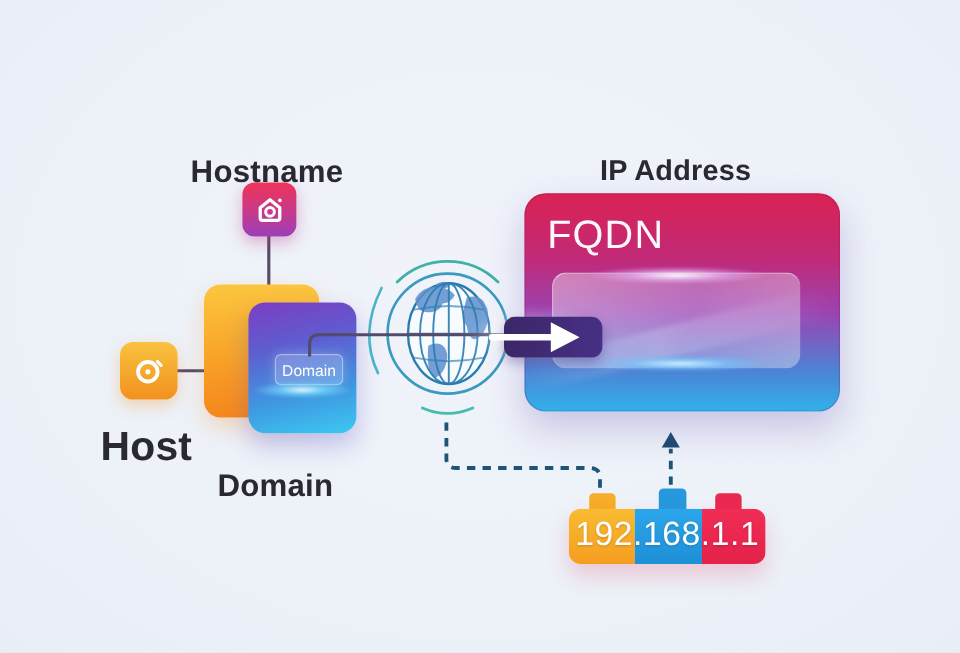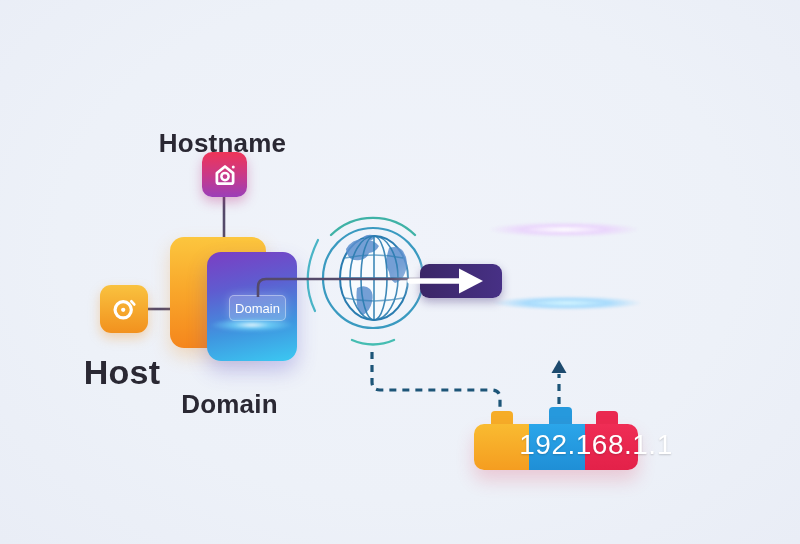--- a/index.html
+++ b/index.html
@@ -72,21 +72,21 @@
   .ip-block{left:474px;top:424px;width:164px;height:46px;border-radius:10px;overflow:hidden;
     display:flex;box-shadow:0 10px 18px rgba(225,60,90,.22);}
   .seg-orange{width:55px;background:linear-gradient(180deg,#f9bb31 0%,#f59d20 100%);}
   .seg-blue{width:56px;background:linear-gradient(180deg,#2ba6ea 0%,#1f8fd6 100%);}
   .seg-red{width:53px;background:linear-gradient(180deg,#ef2d55 0%,#e32149 100%);}
   .tab{border-radius:4px 4px 0 0;}
   .tab-orange{left:491px;top:411px;width:22px;height:15px;background:#f6ad27;}
   .tab-blue{left:549px;top:407px;width:23px;height:19px;background:#2699dd;}
   .tab-red{left:596px;top:411px;width:22px;height:15px;background:#ea2950;}
   .ip-text{left:474px;top:429px;width:164px;text-align:center;color:#fff;
-    font-size:28px;font-weight:400;letter-spacing:.5px;text-shadow:0 1px 2px rgba(0,0,0,.18);margin-left:40px;}
+    font-size:28px;font-weight:400;letter-spacing:.5px;text-shadow:0 1px 2px rgba(0,0,0,.18);}
 
   
   .z1{z-index:1;} .z2{z-index:2;} .z3{z-index:3;} .z4{z-index:4;}
   .z5{z-index:5;} .z6{z-index:6;} .z7{z-index:7;margin-top:18px;}
 </style>
 </head>
 <body>
 
 <div id="stage">
 
@@ -147,20 +147,25 @@
 
     <path d="M258,297 L258,287 Q258,279 266,279 L452,279" stroke="#544a6a" stroke-width="2.6" fill="none"></path>
 
     <g fill="none" stroke="#1d5578" stroke-width="3.2" stroke-dasharray="7 6">
       <path d="M372,352 L372,382 Q372,390 380,390 L491,390 Q500,390 500,398 L500,417"></path>
       <path d="M559,417 L559,374"></path>
     </g>
     <polygon points="551.5,373 559,360 566.5,373" fill="#1d4a6e"></polygon>
   </svg>
 
+  <div class="abs fqdn-card z4">
+    <div class="abs fqdn-title">FQDN</div>
+    <div class="abs fqdn-panel"></div>
+    <div class="abs beam" style="left:-10px;top:110px;"></div>
+  </div>
   <div class="abs flare flare-top z4"></div>
   <div class="abs flare flare-bottom z4"></div>
 
   <div class="abs tab tab-orange z4"></div>
   <div class="abs tab tab-blue z4"></div>
   <div class="abs tab tab-red z4"></div>
   <div class="abs ip-block z4">
     <div class="seg-orange"></div>
     <div class="seg-blue"></div>
     <div class="seg-red"></div>
@@ -169,16 +174,17 @@
   <div class="abs arrow-glow z5"></div>
   <div class="abs arrow-badge z5"></div>
 
   <svg class="abs z6" width="800" height="544" viewBox="0 0 800 544">
     <path d="M410,281 H459" stroke="#ffffff" stroke-width="5.5" stroke-linecap="round" fill="none"></path>
     <polygon points="459,268.5 483,281 459,293.5" fill="#ffffff"></polygon>
   </svg>
   <div class="abs ip-text z6">192.168.1.1</div>
 
   <div class="abs lbl lbl-hostname z7">Hostname</div>
+  <div class="abs lbl lbl-ip z7">IP Address</div>
   <div class="abs lbl lbl-host z7">Host</div>
   <div class="abs lbl lbl-domain z7">Domain</div>
 
 </div>
 
 </body></html>

